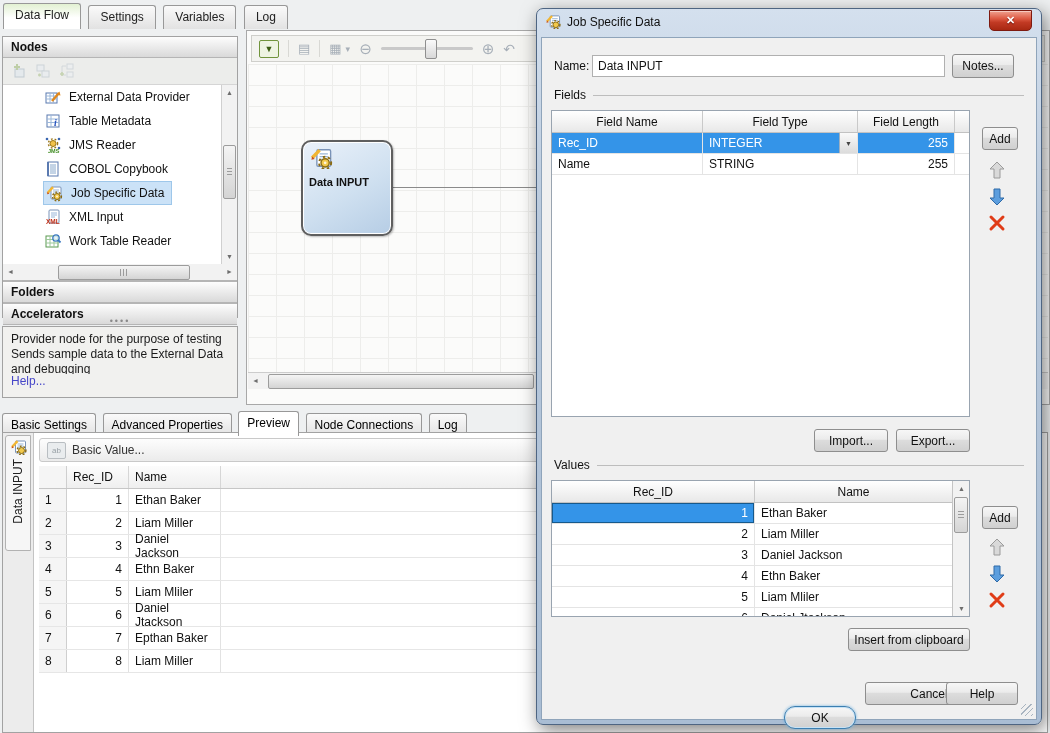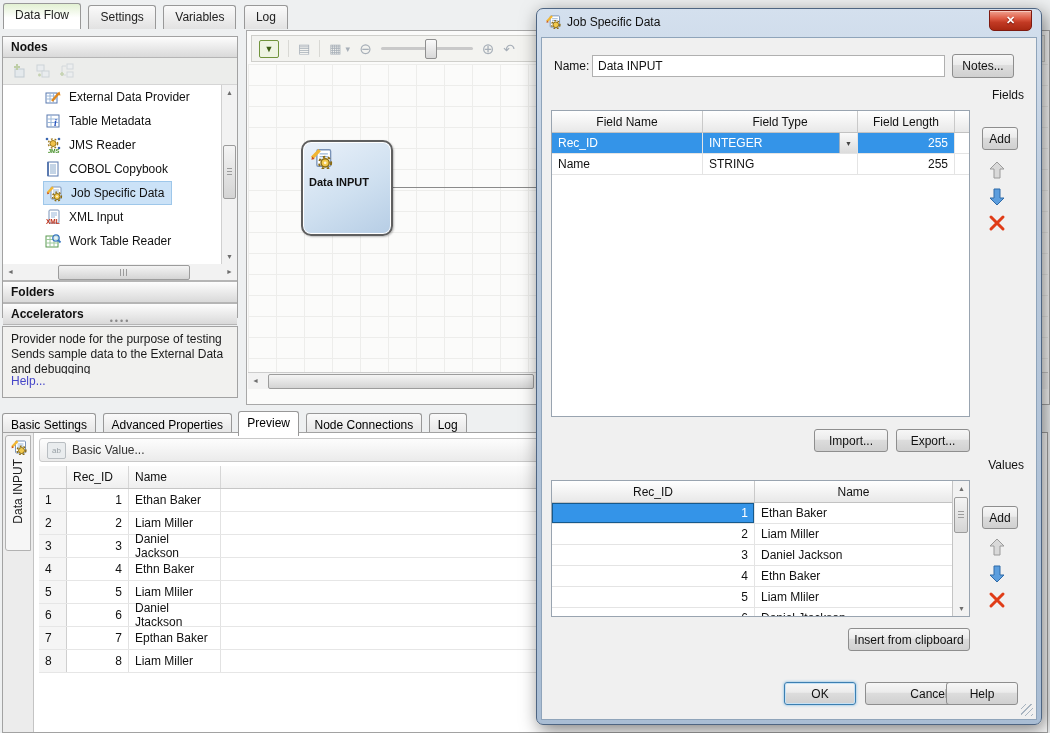--- a/index.html
+++ b/index.html
@@ -81,21 +81,21 @@
   .dlg-close{position:absolute;right:9px;top:1px;width:41px;height:19px;border:1px solid #7e1a10;border-radius:0 0 5px 5px;
     background:linear-gradient(#f0a290,#dd5a43 40%,#c23a24 60%,#a82812);color:#fff;font-size:11px;font-weight:bold;
     display:flex;align-items:center;justify-content:center;box-shadow:inset 0 1px 0 rgba(255,255,255,.45);text-shadow:0 1px 1px #6b0f06;}
   .dlg-client{position:absolute;left:4px;right:4px;top:28px;bottom:4px;background:#f0f0f0;border:1px solid #8fa4ba;}
   .lab{font-size:12px;color:#111;}
   .tfield{position:absolute;height:20px;border:1px solid #b0b0b0;background:#fff;font-size:12px;color:#111;
     font-family:"Liberation Sans",sans-serif;padding:0 5px;box-sizing:content-box;}
   .btn{position:absolute;border:1px solid #8e8e8e;border-radius:3px;font-size:12px;color:#111;text-align:center;
     background:linear-gradient(#f7f7f7,#ebebeb 45%,#dddddd 46%,#d0d0d0);display:flex;align-items:center;justify-content:center;}
   .btn.focus{border-color:#3c7fb1;box-shadow:0 0 3px #71b2e0, inset 0 0 0 1px #c7e2f5;}
-  .grp{position:absolute;left:12px;right:12px;display:flex;align-items:flex-end;gap:7px;flex-direction:column;}
+  .grp{position:absolute;left:12px;right:12px;display:flex;align-items:center;gap:7px;}
   .grp .line{flex:1;border-top:1px solid #bdbdbd;margin-top:1px;}
   .grp .gl{font-size:12px;color:#111;}
   .tbl{position:absolute;background:#fff;border:1px solid #99a4b0;box-sizing:border-box;overflow:hidden;}
   .thead{display:flex;height:21px;background:linear-gradient(#ffffff,#e8e8e8);border-bottom:1px solid #c2c2c2;}
   .th{font-size:12px;display:flex;align-items:center;justify-content:center;border-right:1px solid #c9c9c9;box-sizing:border-box;color:#111;}
   .trow{display:flex;height:20px;border-bottom:1px solid #e4e4e4;background:#fff;}
   .td{font-size:12px;display:flex;align-items:center;padding:0 6px;border-right:1px solid #e4e4e4;box-sizing:border-box;color:#111;position:relative;}
   .td.r{justify-content:flex-end;}
   .sel-blue{background:#3494e8;color:#fff;}
   .focus-cell{box-shadow:inset 0 0 0 1px #16598c;}
@@ -443,18 +443,18 @@
       </svg>
     <svg class="arrow-btn" style="left:446px;top:526px;" width="18" height="20">
         <polygon points="9,18 2,11 6,11 6,2 12,2 12,11 16,11" fill="#5c9ede" stroke="#2f6aa8"></polygon>
       </svg>
     <svg class="del-x" style="left:446px;top:553px;" width="18" height="18">
         <path d="M3 3 L15 15 M15 3 L3 15" stroke="#e03c17" stroke-width="3" stroke-linecap="round"></path>
       </svg>
 
     <div class="btn" style="left:306px;top:590px;width:120px;height:21px;">Insert from clipboard</div>
 
-    <div class="btn focus" style="left:242px;top:644px;width:70px;height:21px;">OK</div>
+    <div class="btn focus" style="left:242px;top:668px;width:70px;height:21px;border-radius:11px;">OK</div>
     <div class="btn" style="left:323px;top:644px;width:70px;height:21px;padding-left:28px;">Cancel</div>
     <div class="btn" style="left:404px;top:644px;width:70px;height:21px;">Help</div>
     <div class="grip"></div>
   </div>
 </div>
 
 </body></html>

